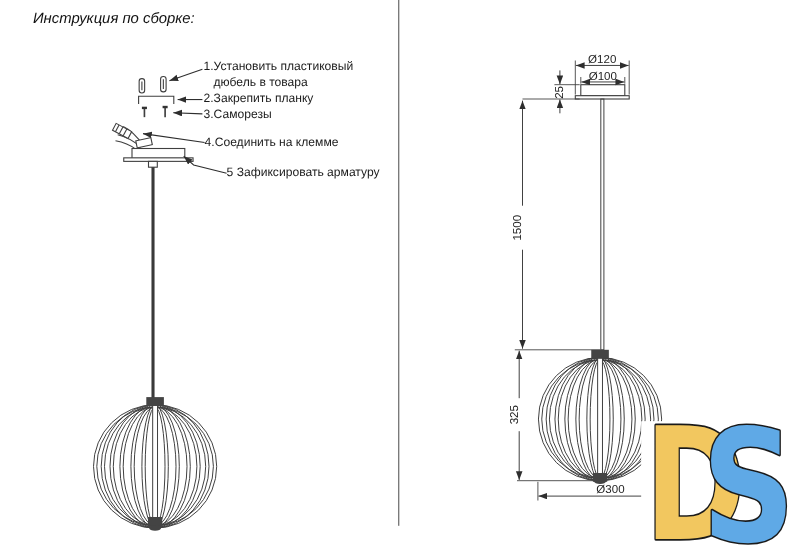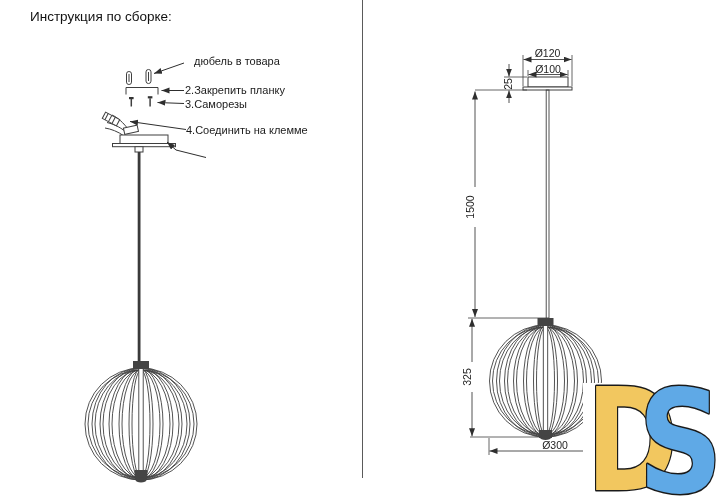--- a/index.html
+++ b/index.html
@@ -1,18 +1,18 @@
 <!DOCTYPE html>
 <html><head>
 <meta charset="utf-8">
 <style>
   html,body{margin:0;padding:0;background:#fff;}
   #stage{position:relative;width:726px;height:500px;background:#ffffff;overflow:hidden;
          font-family:"Liberation Sans",sans-serif;color:#1f1f1f;}
-  .title{position:absolute;font-size:13.5px;color:#111;white-space:nowrap;}
+  .title{position:absolute;font-size:13.5px;color:#111;white-space:nowrap;font-style:italic;}
   .divider{position:absolute;left:362px;top:0;width:1px;height:478px;background:#5a5a5a;}
   .step{position:absolute;font-size:11px;line-height:13.5px;color:#1b1b1b;white-space:nowrap;}
   .step .l2{display:block;margin-left:9px;}
   svg{position:absolute;top:0;}
   #asm-svg{left:0;}
   #dim-svg{left:363px;}
   .footer{position:absolute;left:183px;top:480px;font-size:13px;color:#161616;white-space:nowrap;}
   #logo{position:absolute;left:583px;top:383px;width:143px;height:117px;background:#fff;z-index:5;}
   text.dim{font-family:"Liberation Sans",sans-serif;font-size:10.5px;fill:#1f1f1f;}
 </style>
@@ -95,25 +95,27 @@
         <line x1="184" y1="63" x2="154" y2="73.5" marker-end="url(#arrL)"></line>
         <line x1="184" y1="90.5" x2="161.5" y2="90.5" marker-end="url(#arrL)"></line>
         <line x1="184" y1="103.5" x2="157.5" y2="102.5" marker-end="url(#arrL)"></line>
         <line x1="186" y1="129.5" x2="130" y2="121.5" marker-end="url(#arrL)"></line>
         <path d="M206,157.5 L176,150 L167,142" marker-end="url(#arrL)"></path>
       </g>
     </g>
   </svg>
 
   <div class="step" style="left:185px;top:55px;">
+    <span>1.Установить пластиковый</span>
     <span class="l2">дюбель в товара</span>
   </div>
   <div class="step" style="left:185px;top:84px;text-align:right;">2.Закрепить планку</div>
   <div class="step" style="left:185px;top:97.5px;">3.Саморезы</div>
   <div class="step" style="left:186px;top:123.5px;">4.Соединить на клемме</div>
+  <div class="step" style="left:206px;top:151px;">5 Зафиксировать арматуру</div>
 
   <svg id="dim-svg" width="363" height="500" viewBox="0 0 363 500">
     <defs>
       <marker id="arrR" markerWidth="9" markerHeight="7" refX="8" refY="3" orient="auto" markerUnits="userSpaceOnUse">
         <path d="M0,0 L8,3 L0,6 z" fill="#2e2e2e"></path>
       </marker>
       <marker id="arrRs" markerWidth="9" markerHeight="7" refX="8" refY="3" orient="auto-start-reverse" markerUnits="userSpaceOnUse">
         <path d="M0,0 L8,3 L0,6 z" fill="#2e2e2e"></path>
       </marker>
     </defs>

